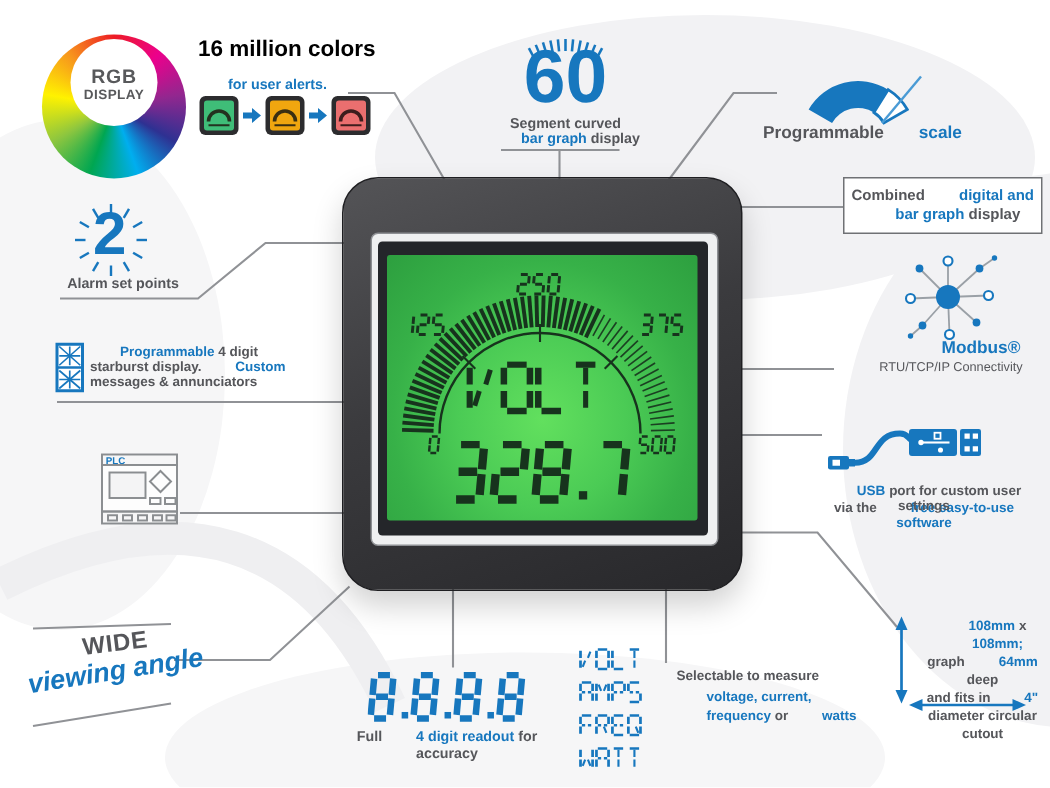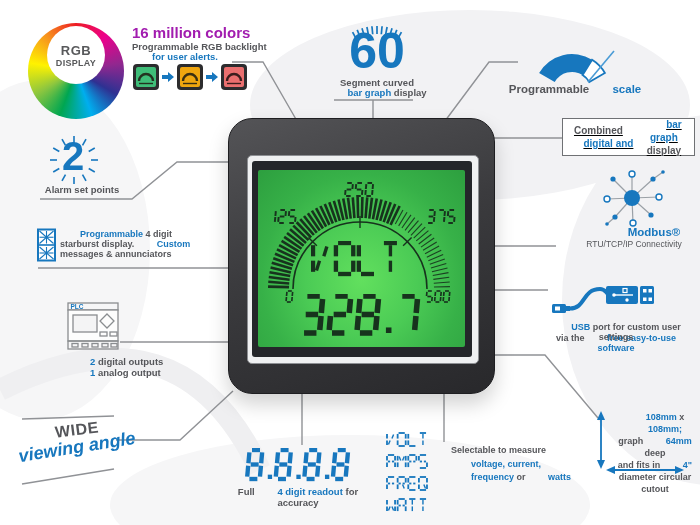--- a/index.html
+++ b/index.html
@@ -8,37 +8,37 @@
   .abs{position:absolute;}
   svg{display:block;}
   .b{color:#1777be;padding-left:20px;}
   .g{color:#55565a;}
   .center{text-align:center;}
   .s85{font-size:8.5px;line-height:10px;font-weight:400;}
   .s9{font-size:9px;line-height:10px;font-weight:700;}
   .s95{font-size:9.5px;line-height:11px;font-weight:700;}
   .s10{font-size:10px;line-height:13px;font-weight:700;}
   .s115{font-size:11.5px;line-height:13px;font-weight:700;}
-  .headline{font-size:15px;font-weight:700;color:#a21caf;}
+  .headline{font-size:15px;font-weight:700;color:#000000;}
   .bignum{font-weight:700;color:#1777be;}
   
   .wheel{left:28px;top:23px;width:96px;height:96px;border-radius:50%;
     background:conic-gradient(#ed1c24,#ec008c,#92278f,#2e3192,#00aeef,#00a651,#8dc63f,#fff200,#f7941d,#ed1c24);}
   .wheel-center{position:absolute;left:19px;top:3px;width:58px;height:58px;border-radius:50%;background:#fff;
     display:flex;flex-direction:column;align-items:center;justify-content:center;}
   .wheel-center span{color:#58595b;font-weight:700;}
   .wheel-top{font-size:13px;letter-spacing:.5px;}
   .wheel-bottom{font-size:9px;letter-spacing:.3px;}
   
   .alerts{left:133px;top:64px;display:flex;align-items:center;gap:3px;}
   .mini{width:26px;height:26px;background:#2c2c2e;border-radius:4px;padding:3px;box-sizing:border-box;}
   .mini-screen{width:100%;height:100%;border-radius:2px;}
   
   .combined-box{left:562px;top:118px;width:131px;height:36px;background:#fff;border:1.5px solid #6f7174;
-    display:flex;flex-direction:row;align-items:center;justify-content:center;text-decoration:underline;}
+    display:flex;flex-direction:column;align-items:center;justify-content:center;}
   
   .bezel{left:228px;top:118px;width:265px;height:274px;border-radius:24px;
     background:linear-gradient(160deg,#545457 0%,#3b3b3e 45%,#28282b 100%);
     border:1px solid #1e1e21;box-shadow:0 10px 20px rgba(0,0,0,.18);}
   .frame{left:247px;top:155px;width:230px;height:207px;background:#eff0f1;border:1px solid #8d8f93;border-radius:5px;}
   .lcd-dark{left:252px;top:161px;width:220px;height:196px;background:#24262a;border-radius:3px;}
   .lcd{left:258px;top:170px;width:207px;height:177px;border-radius:2px;
     background:radial-gradient(ellipse at 50% 62%, #62e05e 0%, #4bcb55 38%, #37b148 68%, #2d9f3f 100%);}
   .wide-l1{left:55px;top:421px;font-size:16px;font-weight:700;color:#55565a;transform:rotate(-7deg);letter-spacing:.5px;}
   .wide-l2{left:18px;top:437px;font-size:18px;font-weight:700;font-style:italic;color:#1777be;transform:rotate(-9deg);}
@@ -85,21 +85,20 @@
     </g>
   </svg>
 
   <div class="abs wheel">
     <div class="wheel-center">
       <span class="wheel-top">RGB</span>
       <span class="wheel-bottom">DISPLAY</span>
     </div>
   </div>
   <div class="abs headline" style="left:132px;top:24px">16 million colors</div>
-  <div class="abs s95 g" style="left:132px;top:41px">Programmable RGB backlight</div>
   <div class="abs s95 b" style="left:132px;top:51px">for user alerts.</div>
   <div class="abs alerts">
     <div class="mini">
         <div class="mini-screen" style="background: rgb(63, 189, 120);">
       <svg width="20" height="20">
             <path d="M3,14 A7,7 0 0 1 17,14" fill="none" stroke="#23321f" stroke-width="2.4"></path>
             <line x1="3" y1="16.5" x2="17" y2="16.5" stroke="#23321f" stroke-width="1.4"></line>
           </svg>
         </div>
       </div>
@@ -258,24 +257,20 @@
       <rect x="46" y="33" width="7" height="4"></rect>
       <rect x="4" y="42" width="50" height="8"></rect>
       <rect x="8" y="44.5" width="6" height="3.5"></rect>
         <rect x="18" y="44.5" width="6" height="3.5"></rect>
       <rect x="28" y="44.5" width="6" height="3.5"></rect>
         <rect x="38" y="44.5" width="6" height="3.5"></rect>
         <rect x="47" y="44.5" width="6" height="3.5"></rect>
     </g>
     <text x="6.5" y="10" font-size="6.5" font-weight="bold" fill="#1777be" font-family="Liberation Sans, sans-serif">PLC</text>
   </svg>
-  <div class="abs s95" style="left:70px;top:356px">
-    <div><span class="b">2</span><span class="g"> digital outputs</span></div>
-    <div><span class="b">1</span><span class="g"> analog output</span></div>
-  </div>
 
   <div class="abs wide-l1">WIDE</div>
   <div class="abs wide-l2">viewing angle</div>
 
   <svg class="abs" style="left:245px;top:448px" width="114" height="35">
       <line x1="7.0024999999999995" y1="2" x2="14.9775" y2="2" stroke="#1777be" stroke-width="4.35" stroke-linecap="butt"></line>
       <line x1="17.154674999999997" y1="4.3925" x2="16.1726625" y2="15.30375" stroke="#1777be" stroke-width="4.35" stroke-linecap="butt"></line>
       <line x1="15.9573375" y1="17.69625" x2="14.975325" y2="28.6075" stroke="#1777be" stroke-width="4.35" stroke-linecap="butt"></line>
       <line x1="4.3925" y1="31" x2="12.3675" y2="31" stroke="#1777be" stroke-width="4.35" stroke-linecap="butt"></line>
       <line x1="3.1973374999999997" y1="17.69625" x2="2.215325" y2="28.6075" stroke="#1777be" stroke-width="4.35" stroke-linecap="butt"></line>

